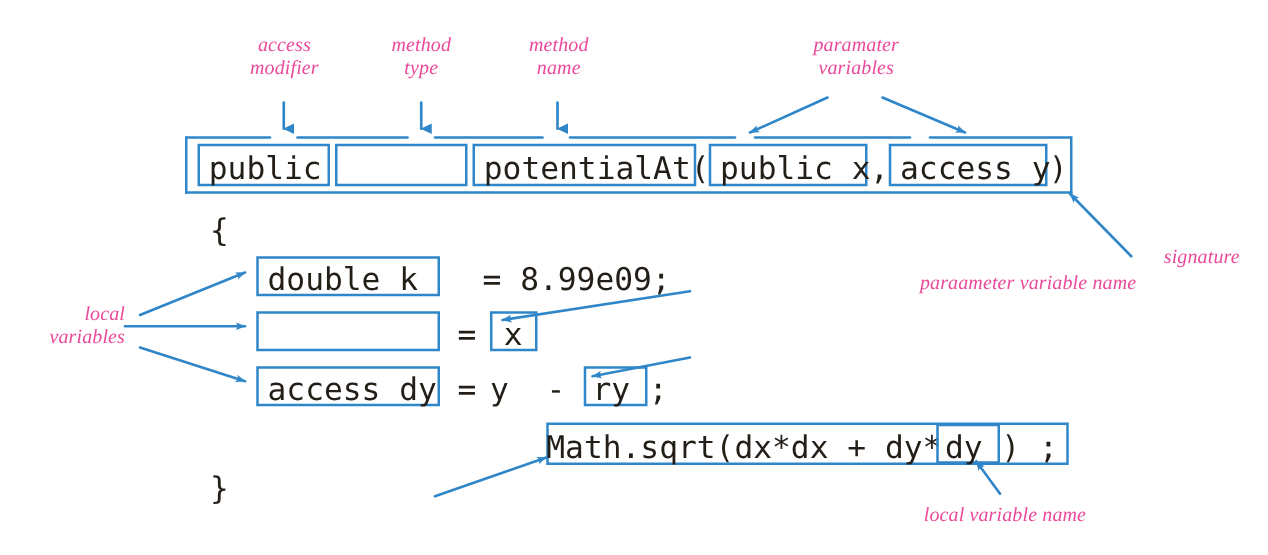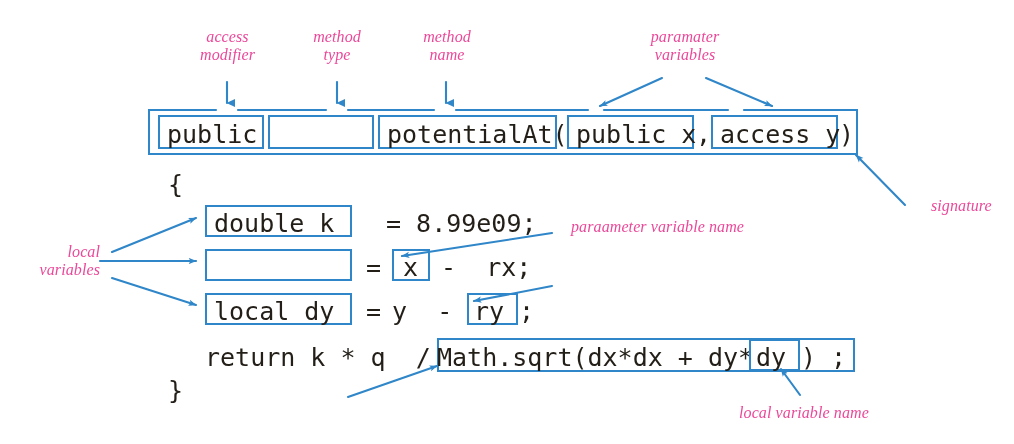--- a/index.html
+++ b/index.html
@@ -131,37 +131,35 @@
 variables</div>
 
   <div class="box" style="left:205px;top:205px;width:147px;height:32px;"></div>
   <div class="code" style="left:214px;top:211px;">double k </div>
   <div class="code" style="left:386px;top:211px;">= 8.99e09;</div>
 
   <div class="box" style="left:205px;top:249px;width:147px;height:32px;"></div>
   <div class="code" style="left:366px;top:255px;">=</div>
   <div class="box" style="left:392px;top:249px;width:38px;height:32px;"></div>
   <div class="code" style="left:403px;top:255px;">x</div>
-  <div class="code" style="left:441px;top:255px;">-  rx;</div>
 
   <div class="box" style="left:205px;top:293px;width:147px;height:32px;"></div>
-  <div class="code" style="left:214px;top:299px;">local dy</div>
+  <div class="code" style="left:214px;top:299px;">access dy</div>
   <div class="code" style="left:366px;top:299px;">=</div>
   <div class="code" style="left:392px;top:299px;">y  -</div>
   <div class="box" style="left:467px;top:293px;width:51px;height:32px;"></div>
   <div class="code" style="left:474px;top:299px;">ry</div>
   <div class="code" style="left:519px;top:299px;">;</div>
 
-  <div class="code" style="left:205px;top:345px;">return k * q  /</div>
 
   <div class="box" style="left:437px;top:338px;width:418px;height:34px;"></div>
   <div class="code" style="left:437px;top:345px;">Math.sqrt(dx*dx + dy*</div>
   <div class="box" style="left:749px;top:339px;width:51px;height:32px;"></div>
   <div class="code" style="left:756px;top:345px;">dy</div>
   <div class="code" style="left:801px;top:345px;">) ;</div>
 
-  <div class="lbl l" style="left:571px;top:218px;width:320px;">paraameter variable name</div>
+  <div class="lbl l" style="left:589px;top:218px;width:320px;text-align:right;">paraameter variable name</div>
 
 
 
   <div class="lbl l" style="left:739px;top:404px;width:300px;">local variable name</div>
 
 </div>
 
 </body></html>

